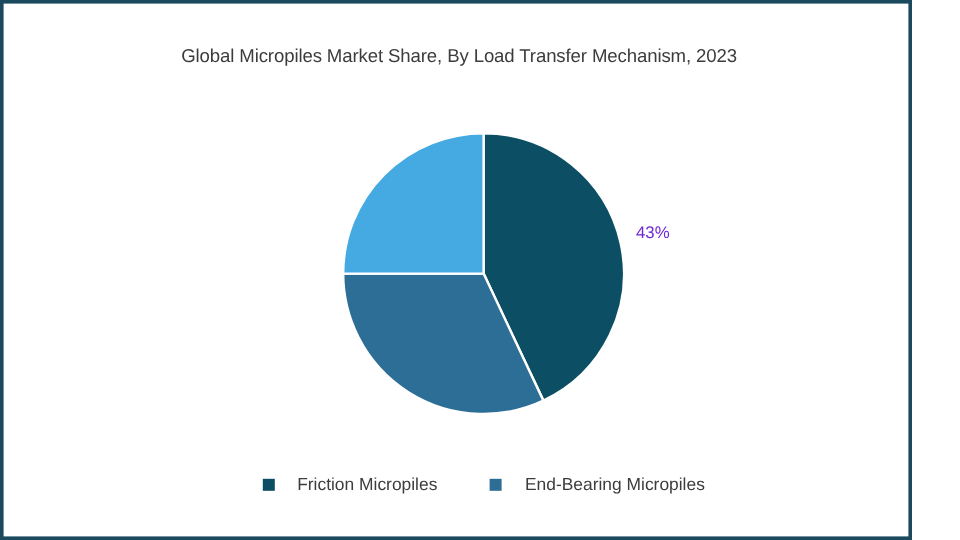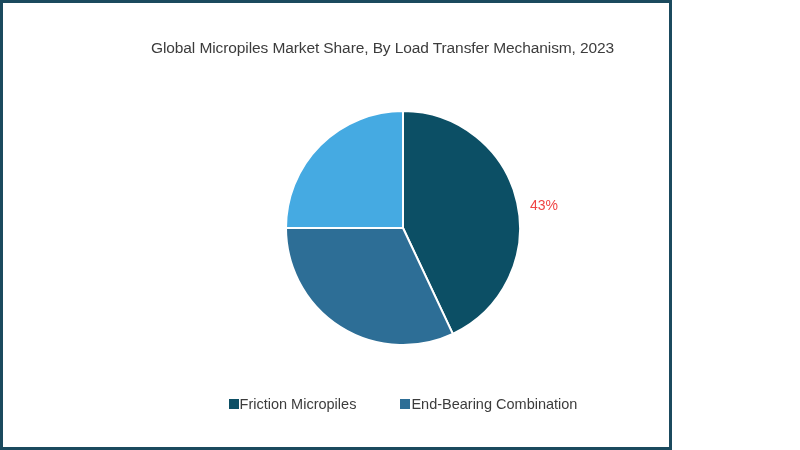--- a/index.html
+++ b/index.html
@@ -5,21 +5,21 @@
   html, body {
     margin: 0;
     padding: 0;
     background: #ffffff;
   }
   body {
     font-family: "Liberation Sans", sans-serif;
   }
   #chart-card {
     position: relative;
-    width: 672px;
+    width: 760px;
     height: 450px;
     box-sizing: border-box;
     background: #ffffff;
     border: 3px solid #1b4a5e;
     overflow: hidden;
   }
   #chart-title {
     position: absolute;
     left: 148px;
     top: 36px;
@@ -39,42 +39,42 @@
     position: absolute;
     left: 282px;
     top: 107px;
     width: 236px;
     height: 236px;
     display: block;
   }
   #pct-label-0 {
     position: absolute;
     left: 527px;
-    top: 194px;
+    top: 182px;
     font-size: 14px;
-    color: #ef4444;
+    color: #6d28d9;
     white-space: nowrap;
   }
   #legend {
     position: absolute;
     left: 0;
     top: 386px;
     width: 800px;
     height: 30px;
     display: flex;
     flex-direction: row;
     align-items: center;
     justify-content: center;
     gap: 44px;
   }
   .legend-item {
     display: flex;
     flex-direction: row;
     align-items: center;
-    gap: 1px;
+    gap: 19px;
     white-space: nowrap;
   }
   .legend-swatch {
     width: 10px;
     height: 10px;
     flex: 0 0 auto;
   }
   .legend-label {
     font-size: 14.5px;
     color: #3c3c3c;
@@ -106,18 +106,18 @@
     <div id="pct-label-0">43%</div>
   </div>
 
   <div id="legend">
     <div class="legend-item">
       <span class="legend-swatch" style="background: rgb(12, 79, 101);"></span>
       <span class="legend-label">Friction Micropiles</span>
     </div>
     <div class="legend-item">
       <span class="legend-swatch" style="background: rgb(45, 110, 150);"></span>
-      <span class="legend-label">End-Bearing Combination</span>
+      <span class="legend-label">End-Bearing Micropiles</span>
     </div>
   </div>
 
 
 </div>
 
 </body></html>

